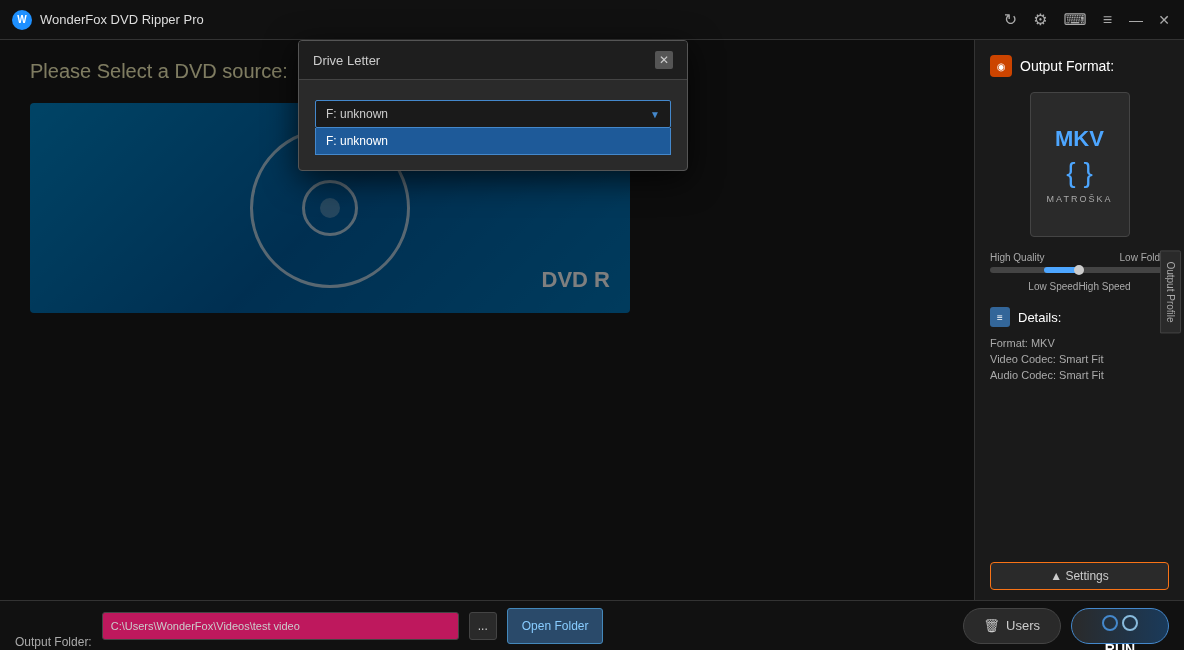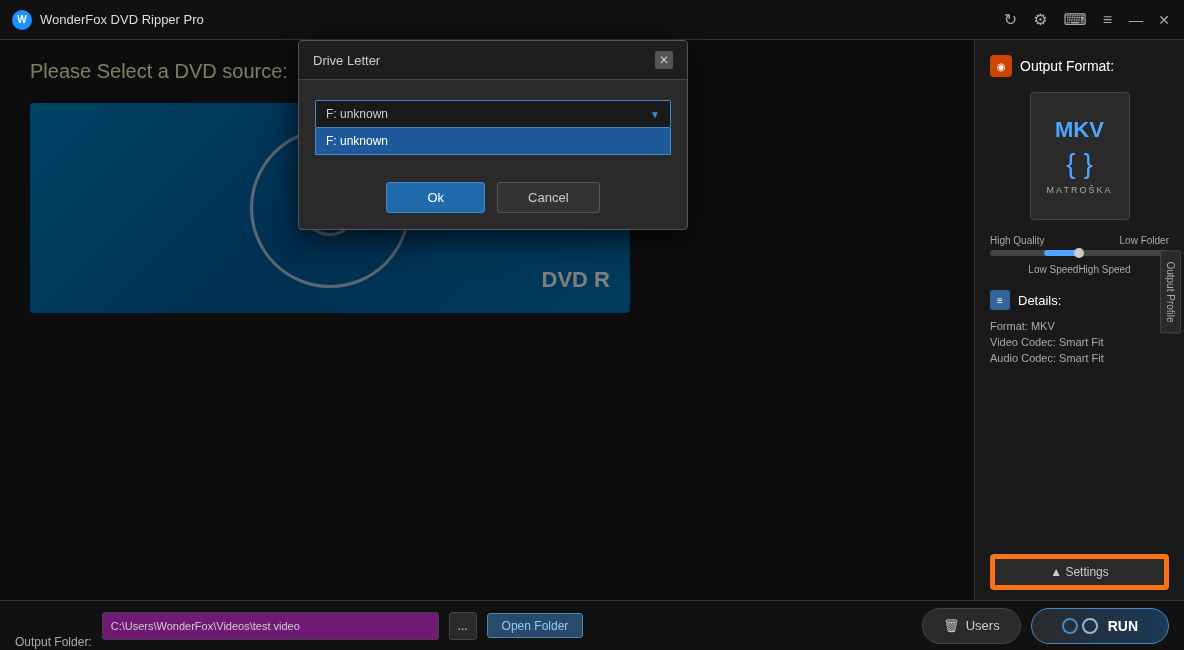--- a/index.html
+++ b/index.html
@@ -161,21 +161,21 @@
       color: #fff;
     }
     .output-format-title {
       color: #fff;
       font-size: 14px;
     }
 
     
     .mkv-box {
       width: 100px;
-      height: 128px;
+      height: 145px;
       background: #2a2a2a;
       border: 1px solid #444;
       border-radius: 4px;
       margin: 0 auto 15px;
       display: flex;
       flex-direction: column;
       align-items: center;
       justify-content: center;
       gap: 5px;
     }
@@ -265,21 +265,21 @@
     }
 
     
     .settings-btn {
       position: absolute;
       bottom: 10px;
       left: 0;
       right: 0;
       margin: 0 15px;
       background: #2a2a2a;
-      border: 5px solid #f97316;
+      border: 1px solid #f97316;
       border-radius: 4px;
       padding: 6px 12px;
       color: #ccc;
       font-size: 12px;
       cursor: pointer;
       display: flex;
       align-items: center;
       justify-content: center;
       gap: 6px;
     }
@@ -295,21 +295,21 @@
       gap: 10px;
     }
     .output-folder-label {
       color: #aaa;
       font-size: 12px;
       white-space: nowrap;
       margin-top: 32px;
     }
     .output-folder-input {
       flex: 1;
-      background: #701a75;
+      background: #be185d;
       border: 1px solid #444;
       border-radius: 3px;
       color: #ccc;
       font-size: 11px;
       padding: 8px 8px;
       height: 28px;
       max-width: 400px;
     }
     .dots-btn {
       background: #2a2a2a;
@@ -322,21 +322,21 @@
       height: 28px;
     }
     .open-folder-btn {
       background: #2a4a6a;
       border: 1px solid #4488bb;
       border-radius: 3px;
       color: #88ccff;
       font-size: 12px;
       padding: 4px 14px;
       cursor: pointer;
-      height: 25px;
+      height: 36px;
     }
     .spacer { flex: 1; }
     .clear-btn {
       background: #2a2a2a;
       border: 1px solid #444;
       border-radius: 20px;
       color: #ccc;
       font-size: 13px;
       padding: 6px 20px;
       cursor: pointer;
@@ -351,20 +351,21 @@
       border-radius: 20px;
       color: #fff;
       font-size: 14px;
       font-weight: bold;
       padding: 6px 30px;
       cursor: pointer;
       display: flex;
       align-items: center;
       gap: 10px;
       height: 36px;
+      flex-direction: column;
     }
     .run-icons {
       display: flex;
       gap: 4px;
     }
     .run-icon-circle {
       width: 16px;
       height: 16px;
       border-radius: 50%;
       border: 2px solid #4488cc;
@@ -563,24 +564,20 @@
               <div class="dropdown-option selected">F:  unknown</div>
             </div>
           </div>
 
           <div class="enhanced-decrypt">
             <div class="checkbox"></div>
             <span>Enhanced Decryption</span>
           </div>
         </div>
 
-        <div class="dialog-footer">
-          <button class="ok-btn">Ok</button>
-          <button class="cancel-btn">Cancel</button>
-        </div>
       </div>
     </div>
   </div>
 
   <div class="right-panel">
 
     <div class="output-format-header">
       <div class="output-icon">◉</div>
       <span class="output-format-title">Output Format:</span>
     </div>

